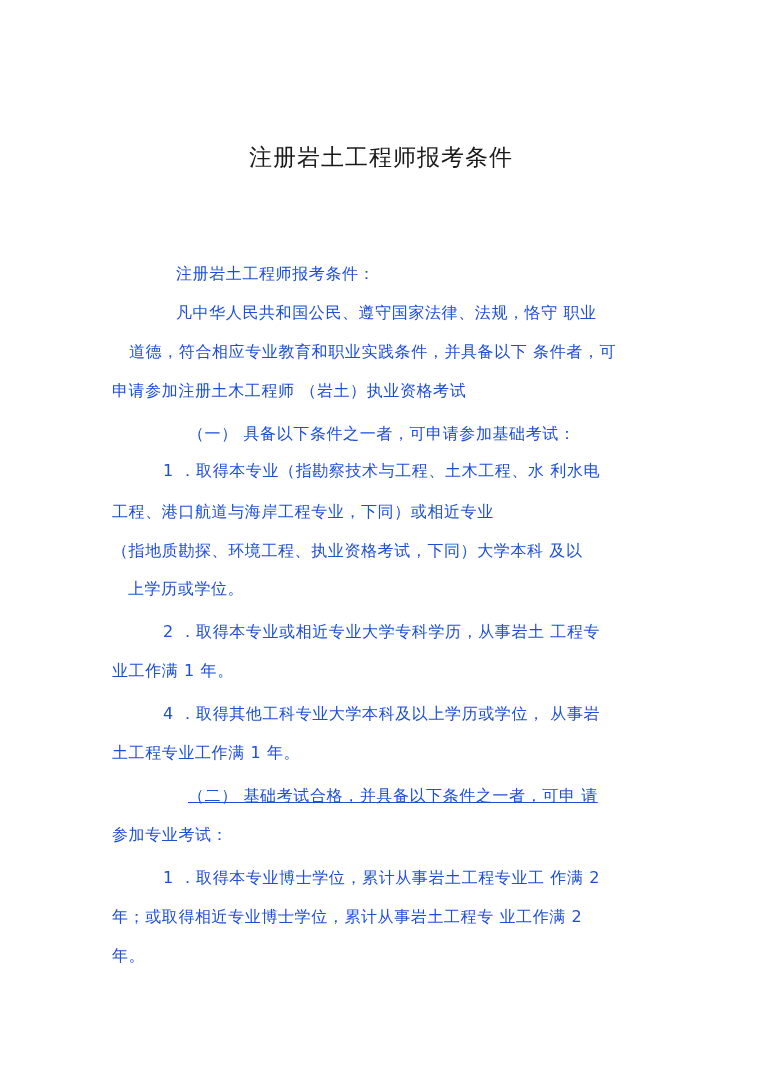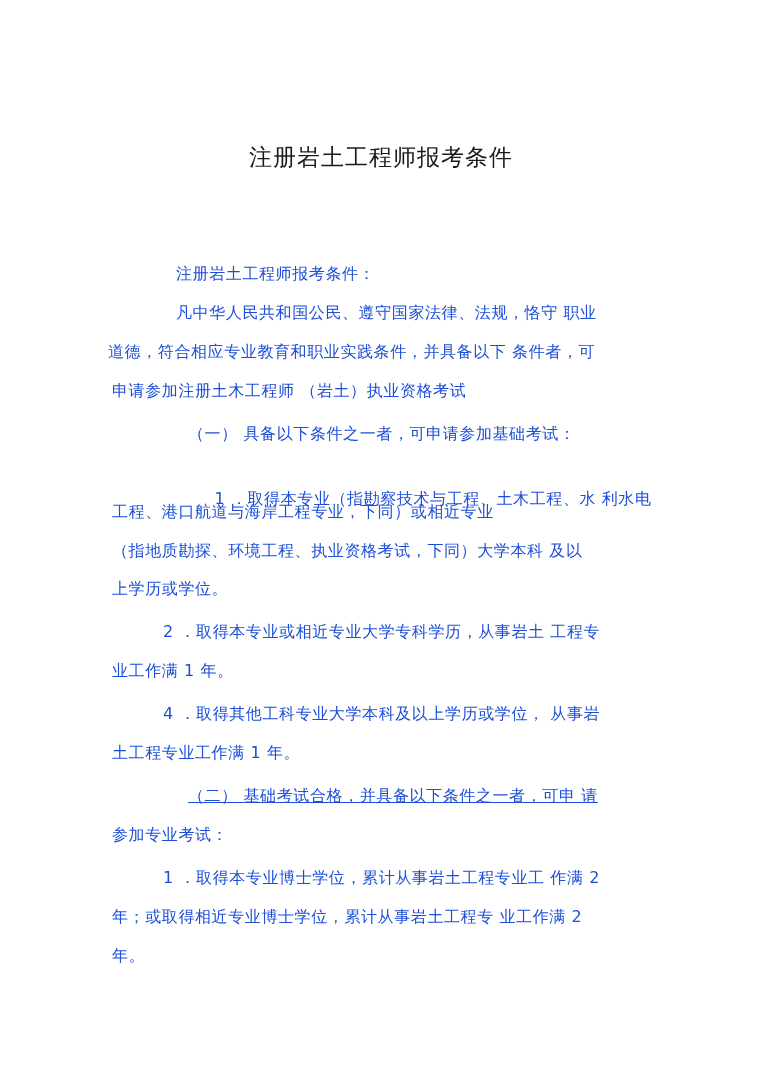--- a/index.html
+++ b/index.html
@@ -46,28 +46,28 @@
     }
   </style>
 </head>
 <body>
 
 <div class="page">
   <div class="title">注册岩土工程师报考条件</div>
 
   <div class="line" style="left: 176px; top: 263px;">注册岩土工程师报考条件：</div>
   <div class="line" style="left: 176px; top: 302px;">凡中华人民共和国公民、遵守国家法律、法规，恪守  职业</div>
-  <div class="line" style="left: 108px; top: 341px;">道德，符合相应专业教育和职业实践条件，并具备以下 条件者，可</div>
+  <div class="line" style="left: 129px; top: 341px;">道德，符合相应专业教育和职业实践条件，并具备以下 条件者，可</div>
   <div class="line" style="left: 112px; top: 380px;">申请参加注册土木工程师  （岩土）执业资格考试</div>
 
   <div class="line" style="left: 188px; top: 423px;">（一）   具备以下条件之一者，可申请参加基础考试：</div>
-  <div class="line" style="left: 163px; top: 488px; text-align: center;">1 ．取得本专业（指勘察技术与工程、土木工程、水  利水电</div>
+  <div class="line" style="left: 163px; top: 460px;">1 ．取得本专业（指勘察技术与工程、土木工程、水  利水电</div>
   <div class="line" style="left: 112px; top: 501px;">工程、港口航道与海岸工程专业，下同）或相近专业</div>
   <div class="line" style="left: 112px; top: 540px;">（指地质勘探、环境工程、执业资格考试，下同）大学本科  及以</div>
-  <div class="line" style="left: 112px; top: 578px;">上学历或学位。</div>
+  <div class="line" style="left: 128px; top: 578px;">上学历或学位。</div>
 
   <div class="line" style="left: 163px; top: 621px;">2 ．取得本专业或相近专业大学专科学历，从事岩土  工程专</div>
   <div class="line" style="left: 112px; top: 660px;">业工作满 1 年。</div>
 
   <div class="line" style="left: 163px; top: 703px;">4 ．取得其他工科专业大学本科及以上学历或学位，  从事岩</div>
   <div class="line" style="left: 112px; top: 742px;">土工程专业工作满  1 年。</div>
 
   <div class="line" style="left: 188px; top: 785px; text-decoration: underline;">（二）   基础考试合格，并具备以下条件之一者，可申 请</div>
   <div class="line" style="left: 112px; top: 824px;">参加专业考试：</div>
 

